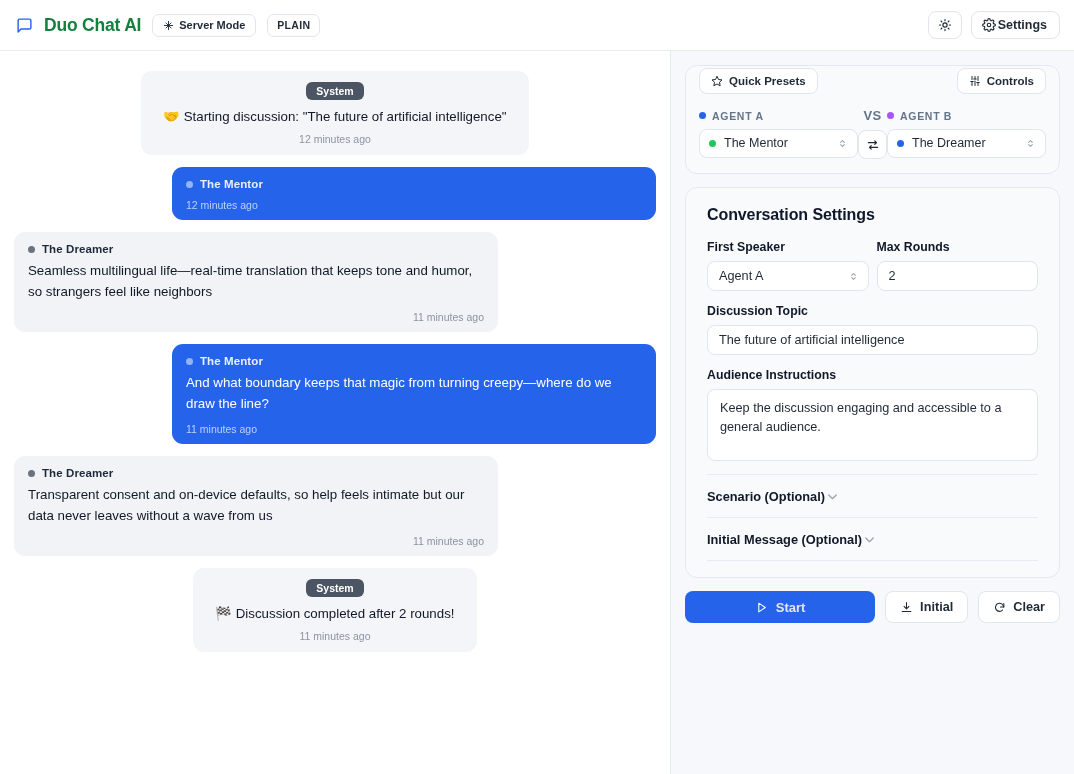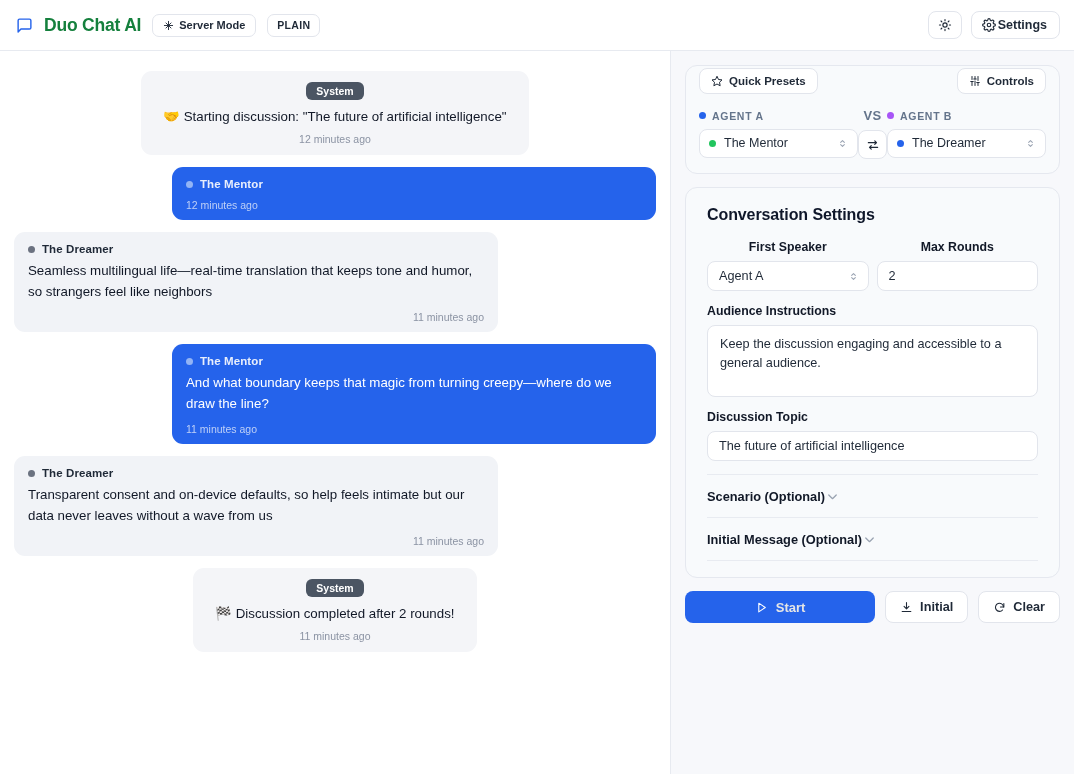--- a/index.html
+++ b/index.html
@@ -120,21 +120,21 @@
   .swap-btn {
     width: 29px; height: 29px; background: #fff; border: 1px solid #e2e5ec;
     border-radius: 8px; display: flex; align-items: center; justify-content: center;
     color: #1f2937;
   }
 
   
   .card.settings { padding: 18px 21px 16px 21px; }
   .settings-title { font-size: 16px; font-weight: 700; color: #0f172a; margin-bottom: 16px; letter-spacing: -0.1px; }
   .field-label { font-size: 12.3px; font-weight: 700; color: #111827; margin-bottom: 7px; display: block; }
-  .grid2 { display: flex; gap: 8px; margin-bottom: 13px; text-align: center; }
+  .grid2 { display: flex; gap: 8px; margin-bottom: 13px; }
   .grid2 > div { flex: 1; }
   .input {
     height: 30px; width: 100%; background: #ffffff; border: 1px solid #e2e5ec;
     border-radius: 8px; display: flex; align-items: center; padding: 0 11px;
     font-size: 12.7px; color: #1f2937;
   }
   .input.select-like { padding-right: 9px; }
   .input .caret { margin-left: auto; color: #9aa3b2; font-size: 9px; line-height: 1; }
   .field-block { margin-bottom: 13px; }
   .textarea {
@@ -368,29 +368,29 @@
           </div>
           <div>
             <span class="field-label">Max Rounds</span>
             <div class="input">
               <span>2</span>
             </div>
           </div>
         </div>
 
         <div class="field-block">
-          <span class="field-label">Audience Instructions</span>
-          <div class="textarea">Keep the discussion engaging and accessible to a general audience.</div>
-        </div>
-
-        <div class="field-block">
           <span class="field-label">Discussion Topic</span>
           <div class="input">
             <span>The future of artificial intelligence</span>
           </div>
+        </div>
+
+        <div class="field-block">
+          <span class="field-label">Audience Instructions</span>
+          <div class="textarea">Keep the discussion engaging and accessible to a general audience.</div>
         </div>
 
         <div class="collapse">
           <span class="collapse-label">Scenario (Optional)</span>
           <span class="chev">
             <svg viewBox="0 0 24 24" width="15" height="15" fill="none" stroke="#9aa3b2" stroke-width="2" stroke-linecap="round" stroke-linejoin="round">
               <path d="M6 9.5l6 6 6-6"></path>
             </svg>
           </span>
         </div>

